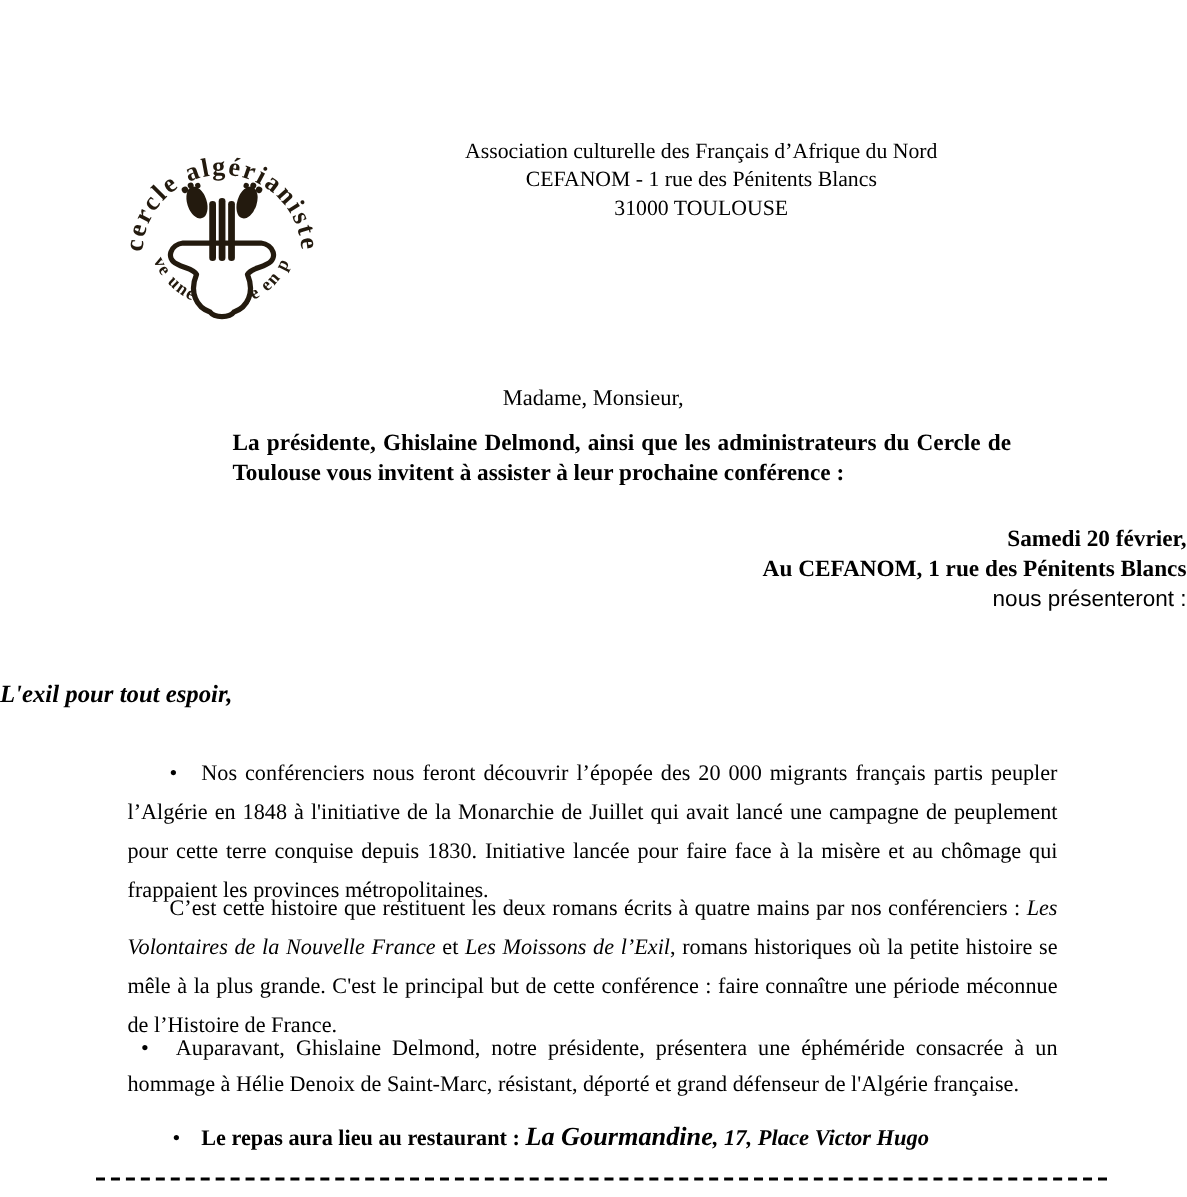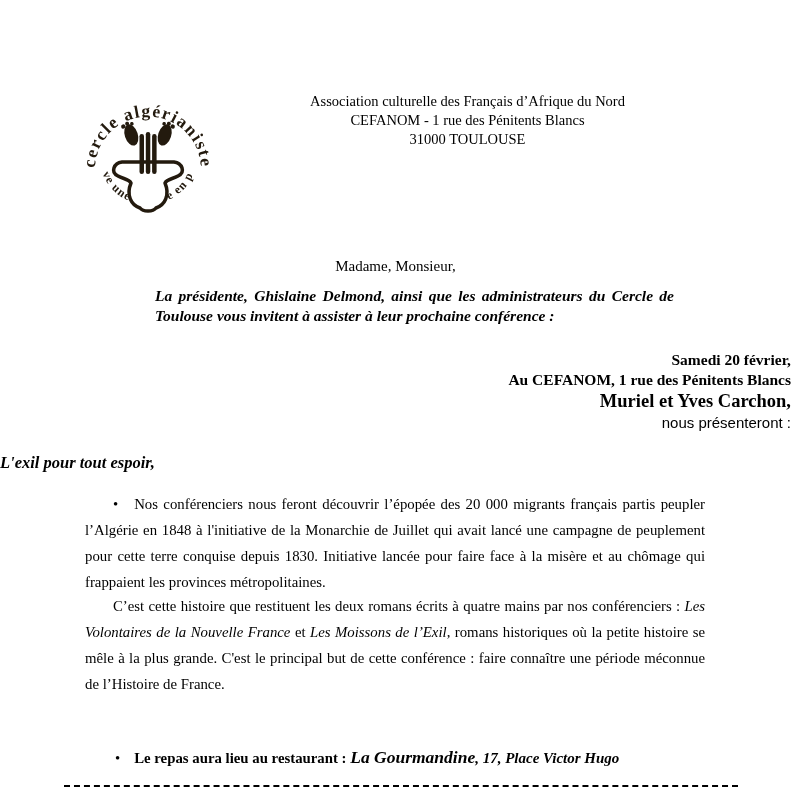--- a/index.html
+++ b/index.html
@@ -29,37 +29,37 @@
   .lh-title { font-size: 16.5px; font-weight: bold; font-style: italic; line-height: 20px; letter-spacing: .2px; }
   .lh-line  { font-size: 14.5px; line-height: 19px; }
 
   
   .salutation { position: absolute; left: 0; top: 258px; width: 100%; margin: 0;
                 text-align: center; font-size: 15px; }
 
   
   .invitation { position: absolute; left: 155px; top: 286px; width: 519px; margin: 0;
                 font-size: 15.5px; font-weight: bold; line-height: 20px;
-                text-align: justify; font-style: italic; }
+                text-align: justify; }
 
   
   .event { position: absolute; left: 0; top: 350px; width: 100%; text-align: right; }
   .ev-date     { font-size: 15.5px; font-weight: bold; line-height: 20px; }
   .ev-place    { font-size: 15.5px; font-weight: bold; line-height: 20px; }
   .ev-speakers { font-size: 18.5px; font-weight: bold; line-height: 23px; }
   .ev-leadin   { font-size: 15px; font-family: "Liberation Sans", sans-serif; line-height: 19px; }
 
   .talk-title { position: absolute; left: 0; top: 453px; width: 100%; text-align: left;
                 font-size: 16.5px; font-weight: bold; font-style: italic; }
 
   
   .bp { position: absolute; left: 85px; width: 620px; margin: 0;
         font-size: 14.8px; line-height: 26px; text-align: justify; }
   .bullet { padding-right: 16px; }
-  .p1 { top: 491px; text-indent: 28px; }
+  .p1 { top: 503px; text-indent: 28px; }
   .p2 { top: 593px; text-indent: 28px; }
   .p3 { top: 687px; text-indent: 9px;  line-height: 24px; }
   .p3 .bullet { padding-right: 18px; }
   .p4 { top: 745px; text-indent: 30px; text-align: left; font-weight: bold; line-height: 24px; }
   .p4 .bullet { padding-right: 14px; font-weight: normal; }
   .r-name { font-weight: bold; font-style: italic; font-size: 17.5px; }
   .r-addr { font-weight: bold; font-style: italic; font-size: 15px; }
 
   
   .cutline { position: absolute; left: 64px; top: 785px; width: 674px; height: 0;
@@ -115,28 +115,28 @@
     <div class="lh-line">31000 TOULOUSE</div>
   </header>
 
   <p class="salutation">Madame, Monsieur,</p>
 
   <p class="invitation">La présidente, Ghislaine Delmond, ainsi que les administrateurs du Cercle de Toulouse vous invitent à assister à leur prochaine conférence :</p>
 
   <div class="event">
     <div class="ev-date">Samedi 20 février,</div>
     <div class="ev-place">Au CEFANOM, 1 rue des Pénitents Blancs</div>
-    <div class="ev-speakers">Muriel et Yves Carchon,</div>
     <div class="ev-leadin">nous présenteront :</div>
   </div>
 
   <div class="talk-title">L'exil pour tout espoir,</div>
 
   <p class="bp p1"><span class="bullet">•</span><span>Nos conférenciers nous feront découvrir l’épopée des 20 000 migrants français partis peupler l’Algérie en 1848 à l'initiative de la Monarchie de Juillet qui avait lancé une campagne de peuplement pour cette terre conquise depuis 1830. Initiative lancée pour faire face à la misère et au chômage qui frappaient les provinces métropolitaines.</span></p>
 
   <p class="bp p2"><span>C’est cette histoire que restituent les deux romans écrits à quatre mains par nos conférenciers : </span><i>Les Volontaires de la Nouvelle France</i><span> et </span><i>Les Moissons de l’Exil</i><span>, romans historiques où la petite histoire se mêle à la plus grande. C'est le principal but de cette conférence : faire connaître une période méconnue de l’Histoire de France.</span></p>
 
+  <p class="bp p3"><span class="bullet">•</span><span>Auparavant, Ghislaine Delmond, notre présidente, présentera une éphéméride consacrée à un hommage à Hélie Denoix de Saint-Marc, résistant, déporté et grand défenseur de l'Algérie française.</span></p>
 
   <p class="bp p4"><span class="bullet">•</span><span class="r-label">Le repas aura lieu au restaurant : </span><span class="r-name">La Gourmandine</span><span class="r-addr">, 17, Place Victor Hugo</span></p>
 
   <div class="cutline"></div>
 
 </div>
 
 </body></html>

